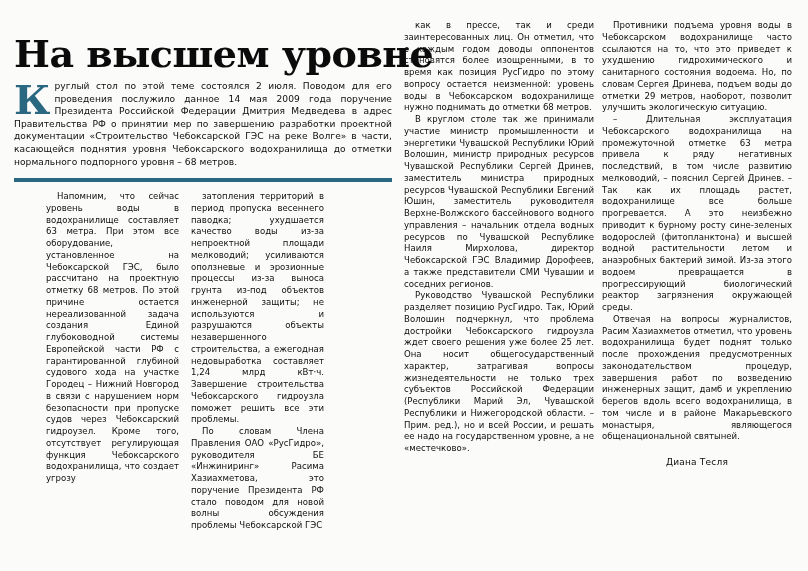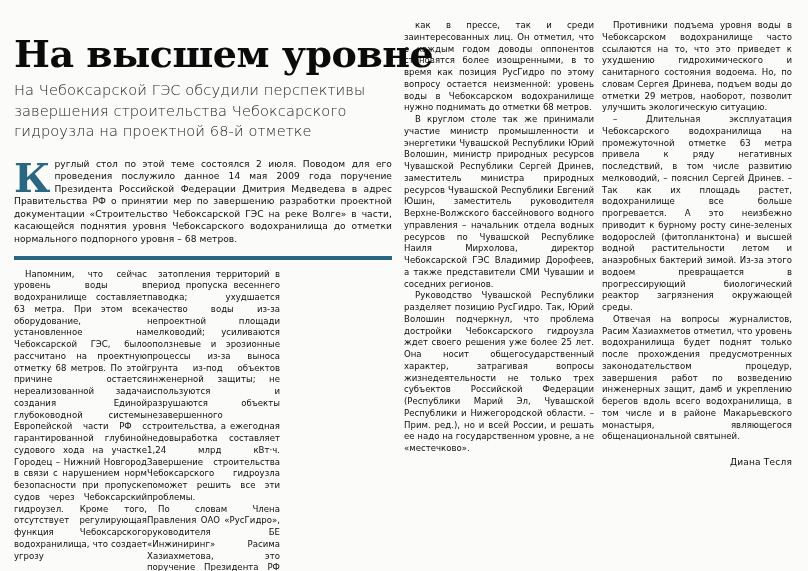--- a/index.html
+++ b/index.html
@@ -78,21 +78,23 @@
 
   .rule {
     height: 4px;
     background: #2a6780;
     margin: 10px 0 9px 0;
     width: 100%;
   }
 
   .left-cols {
     display: flex;
+    gap: 12px;
     height: 285px;
+    margin-left: 32px;
   }
   .left-cols .col { width: 133px; }
 
   
   .right-half {
     position: absolute;
     left: 404px;
     top: 20px;
     width: 392px;
     display: flex;
@@ -112,39 +114,34 @@
     letter-spacing: 0.02px;
     -webkit-hyphens: auto;
     hyphens: auto;
   }
   .col p + p { margin-top: 0px; }
 
   .byline {
     font-family: "DejaVu Sans", sans-serif;
     font-size: 9px;
     color: #0d0d0d;
-    text-align: right;
+    text-align: center;
     margin-top: 14px;
     letter-spacing: 0.2px;
   }
 </style>
 </head>
 <body>
 
 <div class="page">
 
   <div class="left-half">
 
     <h1 class="headline">На высшем уровне</h1>
 
-    <div class="subtitle">
-      <span class="sub-line">На Чебоксарской ГЭС обсудили перспективы</span>
-      <span class="sub-line">завершения строительства Чебоксарского</span>
-      <span class="sub-line">гидроузла на проектной 68-й отметке</span>
-    </div>
 
     <p class="lead">
       <span class="dropcap">К</span><span>руглый стол по этой теме состоялся 2 июля. Поводом для его проведения послужило данное 14 мая 2009 года поручение Президента Российской Федерации Дмитрия Медведева в адрес Правительства РФ о принятии мер по завершению разработки проектной документации «Строительство Чебоксарской ГЭС на реке Волге» в части, касающейся поднятия уровня Чебоксарского водохранилища до отметки нормального подпорного уровня – 68 метров.</span>
     </p>
 
     <div class="rule"></div>
 
     <div class="left-cols">
       <div class="col">
         <p>Напомним, что сейчас уровень воды в водохранилище составляет 63 метра. При этом все оборудование, установленное на Чебоксарской ГЭС, было рассчитано на проектную отметку 68 метров. По этой причине остается нереализованной задача создания Единой глубоководной системы Европейской части РФ с гарантированной глубиной судового хода на участке Городец – Нижний Новгород в связи с нарушением норм безопасности при пропуске судов через Чебоксарский гидроузел. Кроме того, отсутствует регулирующая функция Чебоксарского водохранилища, что создает угрозу</p>

